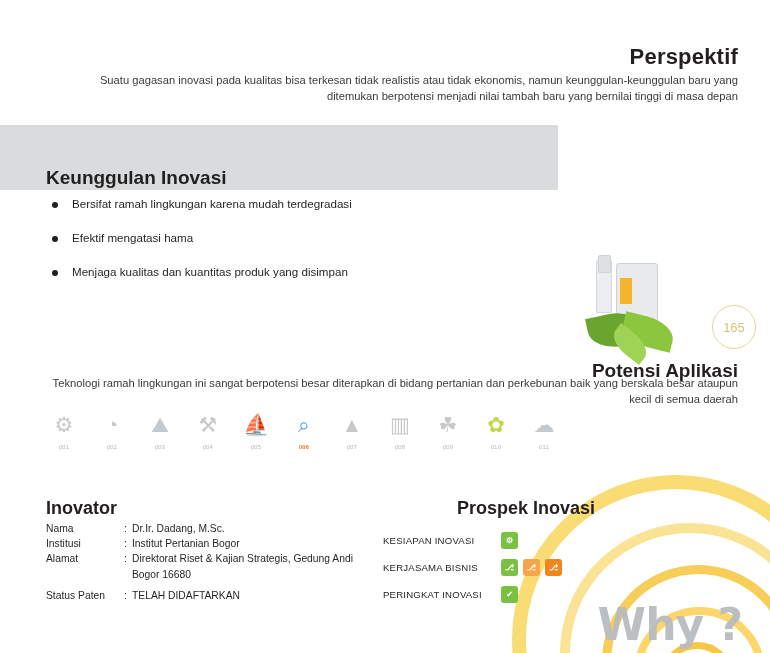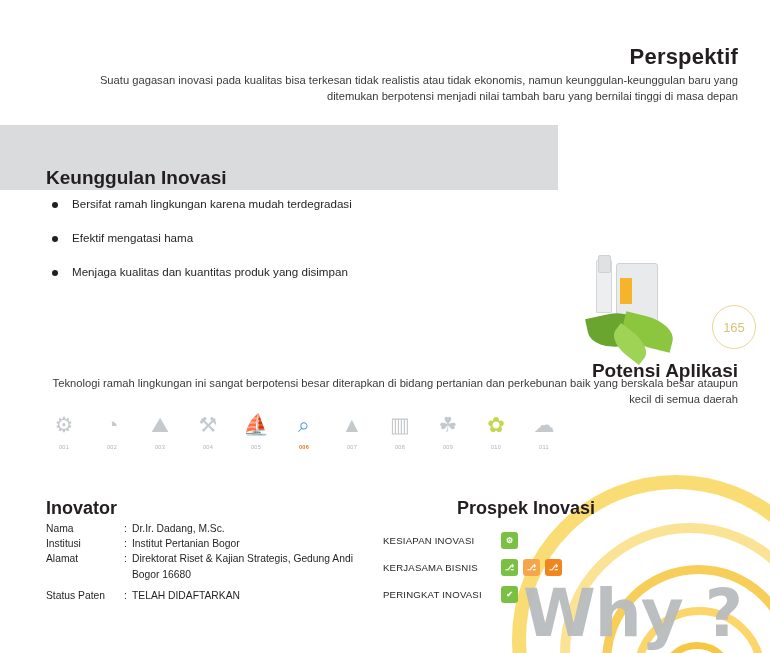--- a/index.html
+++ b/index.html
@@ -16,21 +16,21 @@
   
   .swirl-wrap{position:absolute;right:-40px;bottom:-60px;width:330px;height:300px;overflow:hidden;}
   .ring{position:absolute;border-radius:50%;border-style:solid;}
   .r1{width:300px;height:300px;right:-30px;bottom:-90px;border-width:14px;border-color:#f9d65c;opacity:.85;}
   .r2{width:240px;height:240px;right:-10px;bottom:-70px;border-width:10px;border-color:#fbe08a;opacity:.9;}
   .r3{width:175px;height:175px;right:15px;bottom:-45px;border-width:9px;border-color:#f7c948;opacity:.9;}
   .r4{width:115px;height:115px;right:45px;bottom:-25px;border-width:8px;border-color:#fcd462;opacity:.95;}
   .r5{width:62px;height:62px;right:75px;bottom:-5px;border-width:7px;border-color:#f5c33b;opacity:.95;}
   .whytext{
     position:absolute;right:28px;bottom:6px;
-    font-size:66px;font-weight:bold;color:#b9bcbe;
+    font-size:44px;font-weight:bold;color:#b9bcbe;
     font-family:"DejaVu Sans", sans-serif;
     letter-spacing:-1px;line-height:1;
     opacity:.95;
   }
 
   
   .pagenum{
     position:absolute;right:14px;top:305px;
     width:42px;height:42px;border-radius:50%;
     border:1px solid #e8d79a;color:#d9c27a;

